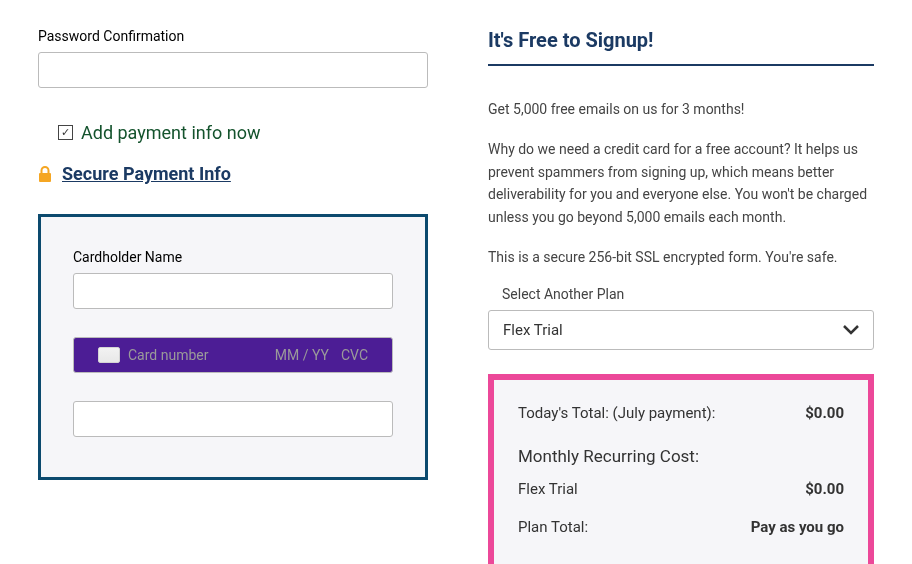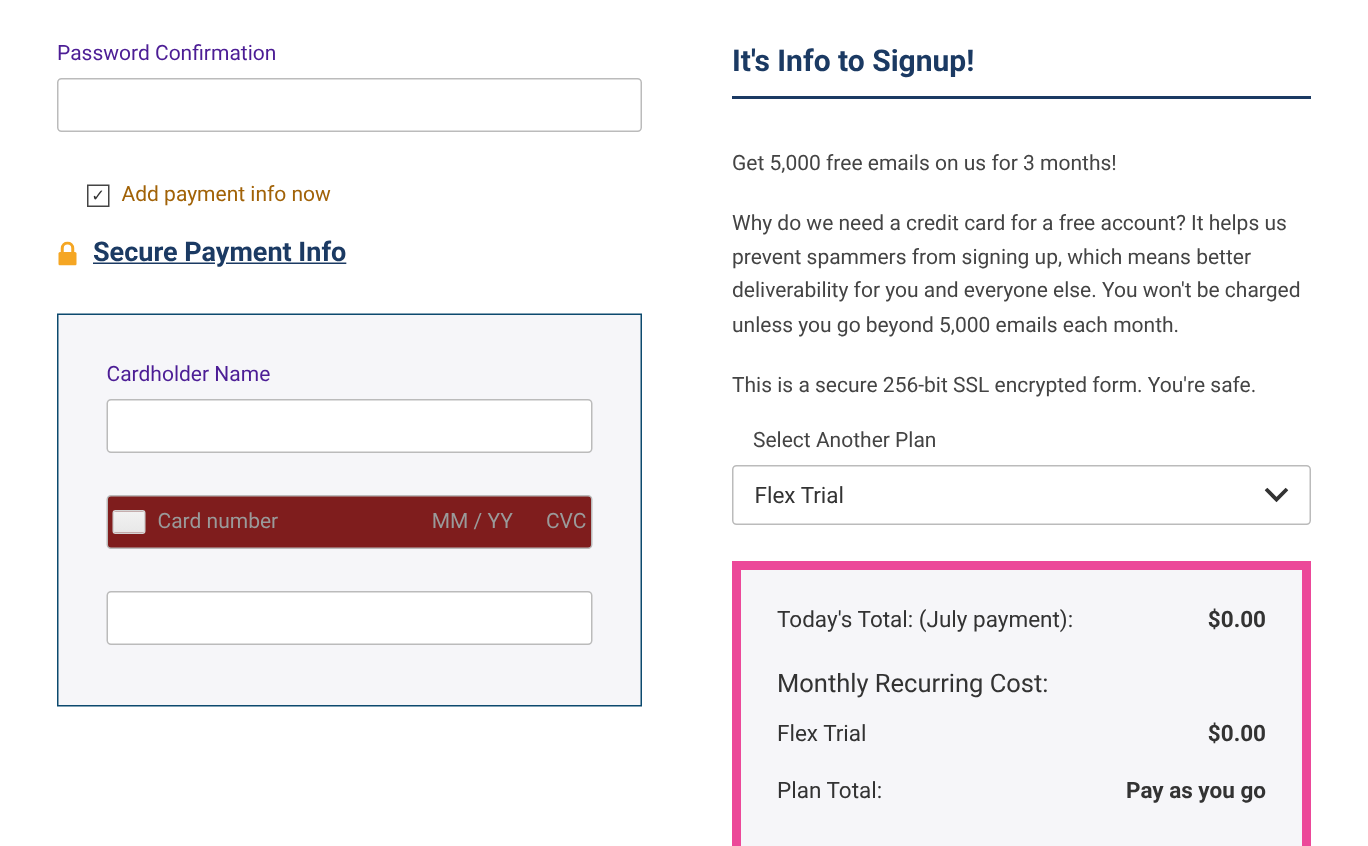--- a/index.html
+++ b/index.html
@@ -19,21 +19,21 @@
       gap: 60px;
     }
     .left-col {
       flex: 0 0 390px;
     }
     .right-col {
       flex: 1;
     }
     .form-label {
       display: block;
-      color: #4c1d95;
+      color: #000000;
       font-size: 14px;
       margin-bottom: 8px;
     }
     .text-input {
       width: 100%;
       height: 36px;
       border: 1px solid #bbb;
       border-radius: 3px;
       padding: 6px 10px;
       font-size: 14px;
@@ -48,72 +48,72 @@
       width: 15px;
       height: 15px;
       border: 1.5px solid #444;
       display: flex;
       align-items: center;
       justify-content: center;
       font-size: 11px;
       line-height: 1;
     }
     .checkbox-label {
-      color: #a16207;
-      font-size: 14px;
+      color: #14532d;
+      font-size: 18px;
     }
     .secure-heading {
       display: flex;
       align-items: center;
       gap: 10px;
       color: #1b3a63;
       font-weight: 700;
       font-size: 18px;
       margin-bottom: 30px;
       text-decoration: underline;
     }
     .lock-icon {
       width: 14px;
       height: 16px;
     }
     .payment-panel {
       background: #f6f6f9;
-      border: 1px solid #0c4a6e;
+      border: 3px solid #0c4a6e;
       padding: 32px 32px 40px 32px;
     }
     .field-group {
       margin-bottom: 28px;
     }
     .card-input-wrap {
       height: 36px;
       border: 1px solid #bbb;
       border-radius: 3px;
-      background: #7f1d1d;
-      display: flex;
-      align-items: center;
-      padding: 0 3px;
+      background: #4c1d95;
+      display: flex;
+      align-items: center;
+      padding: 0 24px;
       gap: 8px;
       color: #9a9a9a;
       font-size: 14px;
     }
     .card-icon {
       width: 22px;
       height: 16px;
       border: 1px solid #d4d4d4;
       border-radius: 2px;
       background: linear-gradient(#f2f2f2, #e8e8e8);
       flex-shrink: 0;
     }
     .card-number-text {
       flex: 1;
     }
     .card-mmyy {
     }
     .card-cvc {
-      margin-left: 14px;
+      margin-left: 4px;
     }
     .signup-heading {
       color: #1b3a63;
       font-size: 20px;
       font-weight: 700;
       padding-bottom: 12px;
       border-bottom: 2px solid #1b3a63;
       margin-bottom: 32px;
     }
     .right-col p {
@@ -203,21 +203,21 @@
         </div>
       </div>
 
       <div class="field-group" style="margin-bottom:0">
         <input type="text" class="text-input" style="">
       </div>
     </div>
   </div>
 
   <div class="right-col">
-    <h2 class="signup-heading">It's Info to Signup!</h2>
+    <h2 class="signup-heading">It's Free to Signup!</h2>
     <p>Get 5,000 free emails on us for 3 months!</p>
     <p>Why do we need a credit card for a free account? It helps us prevent spammers from signing up, which means better deliverability for you and everyone else. You won't be charged unless you go beyond 5,000 emails each month.</p>
     <p>This is a secure 256-bit SSL encrypted form. You're safe.</p>
 
     <div class="select-label">Select Another Plan</div>
     <div class="select-wrap">
       <span>Flex Trial</span>
       <svg width="16" height="10" viewBox="0 0 16 10">
         <path d="M1 1 L8 8 L15 1" stroke="#333" stroke-width="2.5" fill="none"></path>
       </svg>

